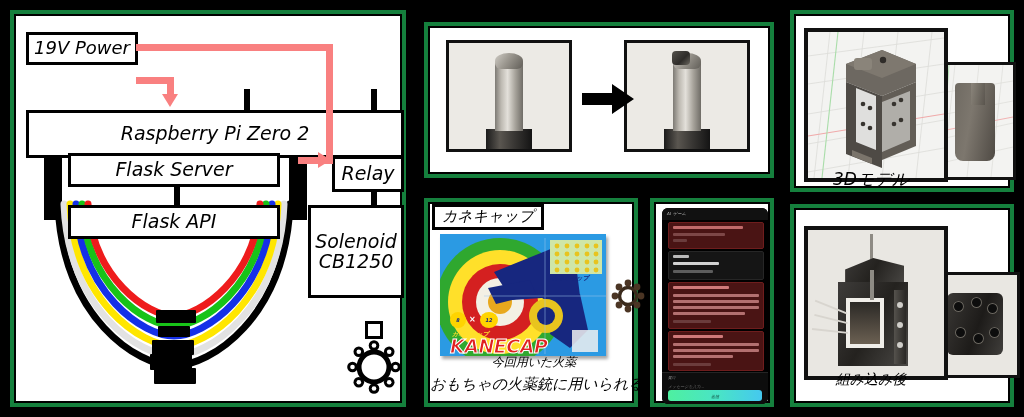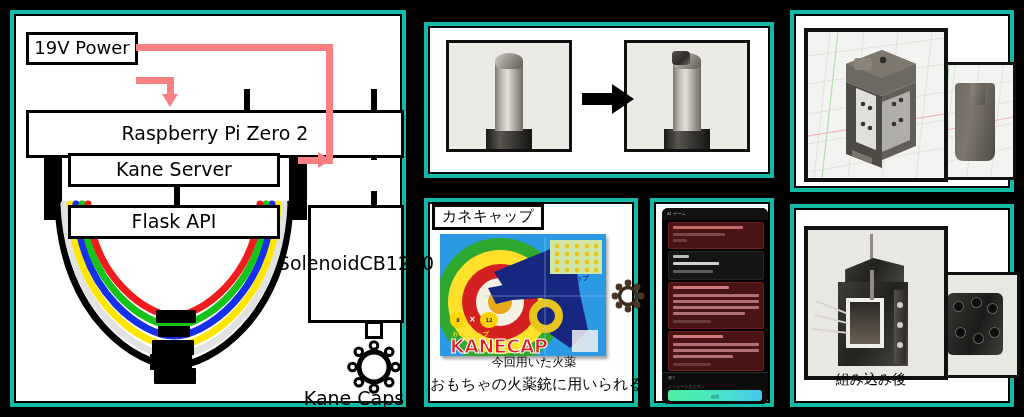--- a/index.html
+++ b/index.html
@@ -1,21 +1,21 @@
 <!DOCTYPE html>
 <html><head>
 <meta charset="utf-8">
 <style>
   html,body{margin:0;padding:0;background:#000;}
   body{font-family:"DejaVu Sans","Liberation Sans",sans-serif;}
   #shot{
     position:relative;width:1024px;height:417px;background:#000;overflow:hidden;
   }
   
-  .panel{position:absolute;background:#14b8a6;border:4px solid #000;box-sizing:border-box;}
+  .panel{position:absolute;background:#15803d;border:4px solid #000;box-sizing:border-box;font-style:italic;}
   .panel-inner{position:absolute;inset:4px;border:2px solid #000;box-sizing:border-box;background:#fff;}
 
   
   .bx{position:absolute;box-sizing:border-box;border:3px solid #000;background:#fff;
       display:flex;align-items:center;justify-content:center;text-align:center;
       font-family:"DejaVu Sans","Liberation Sans",sans-serif;color:#000;line-height:1.05;z-index:6;}
   .wire{position:absolute;background:#000;z-index:3;}
   .wire-thick{position:absolute;background:#000;z-index:3;}
   .pwr{position:absolute;background:#F98080;z-index:8;}
   .pwr-head{position:absolute;width:0;height:0;z-index:8;}
@@ -109,23 +109,24 @@
     <div class="wire" style="left:361px;top:131px;width:6px;height:19px;"></div>
     <div class="wire" style="left:361px;top:181px;width:6px;height:16px;"></div>
     <div class="wire" style="left:164px;top:131px;width:6px;height:16px;"></div>
     <div class="wire" style="left:164px;top:176px;width:6px;height:21px;"></div>
     <div class="wire-thick" style="left:34px;top:131px;width:18px;height:79px;"></div>
     <div class="wire-thick" style="left:279px;top:131px;width:18px;height:79px;"></div>
     <div class="wire" style="left:355px;top:311px;width:18px;height:18px;border:3px solid #000;background:#fff;box-sizing:border-box;"></div>
 
     <div class="bx" style="left:16px;top:22px;width:112px;height:33px;font-size:18px;">19V Power</div>
     <div class="bx" style="left:16px;top:100px;width:378px;height:48px;font-size:19px;">Raspberry Pi Zero 2</div>
-    <div class="bx" style="left:58px;top:143px;width:212px;height:34px;font-size:19px;">Kane Server</div>
+    <div class="bx" style="left:58px;top:143px;width:212px;height:34px;font-size:19px;">Flask Server</div>
     <div class="bx" style="left:58px;top:195px;width:212px;height:34px;font-size:19px;">Flask API</div>
-    <div class="bx" style="left:298px;top:195px;width:96px;height:118px;font-size:19px;flex-direction:row;">
+    <div class="bx" style="left:322px;top:146px;width:72px;height:36px;font-size:19px;">Relay</div>
+    <div class="bx" style="left:298px;top:195px;width:96px;height:93px;font-size:19px;flex-direction:column;">
       <span>Solenoid</span>
       <span>CB1250</span>
     </div>
 
     <svg class="kane-ring" style="left:330px;top:330px;" width="68" height="54" viewBox="0 0 68 54">
       <circle cx="34" cy="27" r="15" fill="none" stroke="#000" stroke-width="5"></circle>
       <g fill="#000">
         <circle cx="34" cy="5.5" r="5.3"></circle>
           <circle cx="49.2" cy="11.8" r="5.3"></circle>
         <circle cx="55.5" cy="27" r="5.3"></circle>
@@ -139,21 +140,20 @@
         <circle cx="34" cy="5.5" r="2.3"></circle>
           <circle cx="49.2" cy="11.8" r="2.3"></circle>
         <circle cx="55.5" cy="27" r="2.3"></circle>
           <circle cx="49.2" cy="42.2" r="2.3"></circle>
         <circle cx="34" cy="48.5" r="2.3"></circle>
           <circle cx="18.8" cy="42.2" r="2.3"></circle>
         <circle cx="12.5" cy="27" r="2.3"></circle>
           <circle cx="18.8" cy="11.8" r="2.3"></circle>
       </g>
     </svg>
-    <div class="cap" style="left:288px;top:378px;width:112px;font-size:19px;">Kane Caps</div>
 
     <svg class="harness" width="292" height="206" viewBox="0 0 292 206" preserveAspectRatio="none">
       <g fill="none" stroke-linecap="round">
         <path d="M30 6 C 34 120, 110 168, 146 168 C 182 168, 258 120, 262 6" stroke="#000" stroke-width="7"></path>
         <path d="M36 6 C 40 112, 112 158, 146 158 C 180 158, 252 112, 256 6" stroke="#e2e2e2" stroke-width="7"></path>
         <path d="M42 6 C 46 104, 114 148, 146 148 C 178 148, 246 104, 250 6" stroke="#ffe600" stroke-width="7"></path>
         <path d="M48 6 C 52 96, 116 138, 146 138 C 176 138, 240 96, 244 6" stroke="#1530e8" stroke-width="7"></path>
         <path d="M54 6 C 58 88, 118 128, 146 128 C 174 128, 234 88, 238 6" stroke="#18c318" stroke-width="7"></path>
         <path d="M60 6 C 64 80, 120 118, 146 118 C 172 118, 228 80, 232 6" stroke="#ee1c1c" stroke-width="7"></path>
       </g>
@@ -375,20 +375,21 @@
             <circle cx="68" cy="62" r="2.3"></circle>
               <circle cx="75" cy="58" r="2.3"></circle>
             <circle cx="68" cy="82" r="2.3"></circle>
               <circle cx="75" cy="78" r="2.3"></circle>
           </g>
           <path d="M26 108 L46 116 L46 122 L26 114 Z" fill="#7a746b"></path>
         </g>
       </svg>
     </div>
 
+    <div class="cap" style="left:6px;top:160px;width:150px;font-size:17px;">3Dモデル</div>
   </div>
 
   <div class="panel" style="left:786px;top:200px;width:232px;height:211px;">
     <div class="panel-inner"></div>
 
     <div class="rev-cyl" style="left:146px;top:68px;width:78px;height:100px;border:3px solid #111;">
       <div class="rev-body" style="left:8px;top:18px;width:56px;height:62px;"></div>
       <div class="rev-hole" style="left:14px;top:26px;width:11px;height:11px;"></div>
       <div class="rev-hole" style="left:32px;top:22px;width:11px;height:11px;"></div>
       <div class="rev-hole" style="left:48px;top:28px;width:11px;height:11px;"></div>

